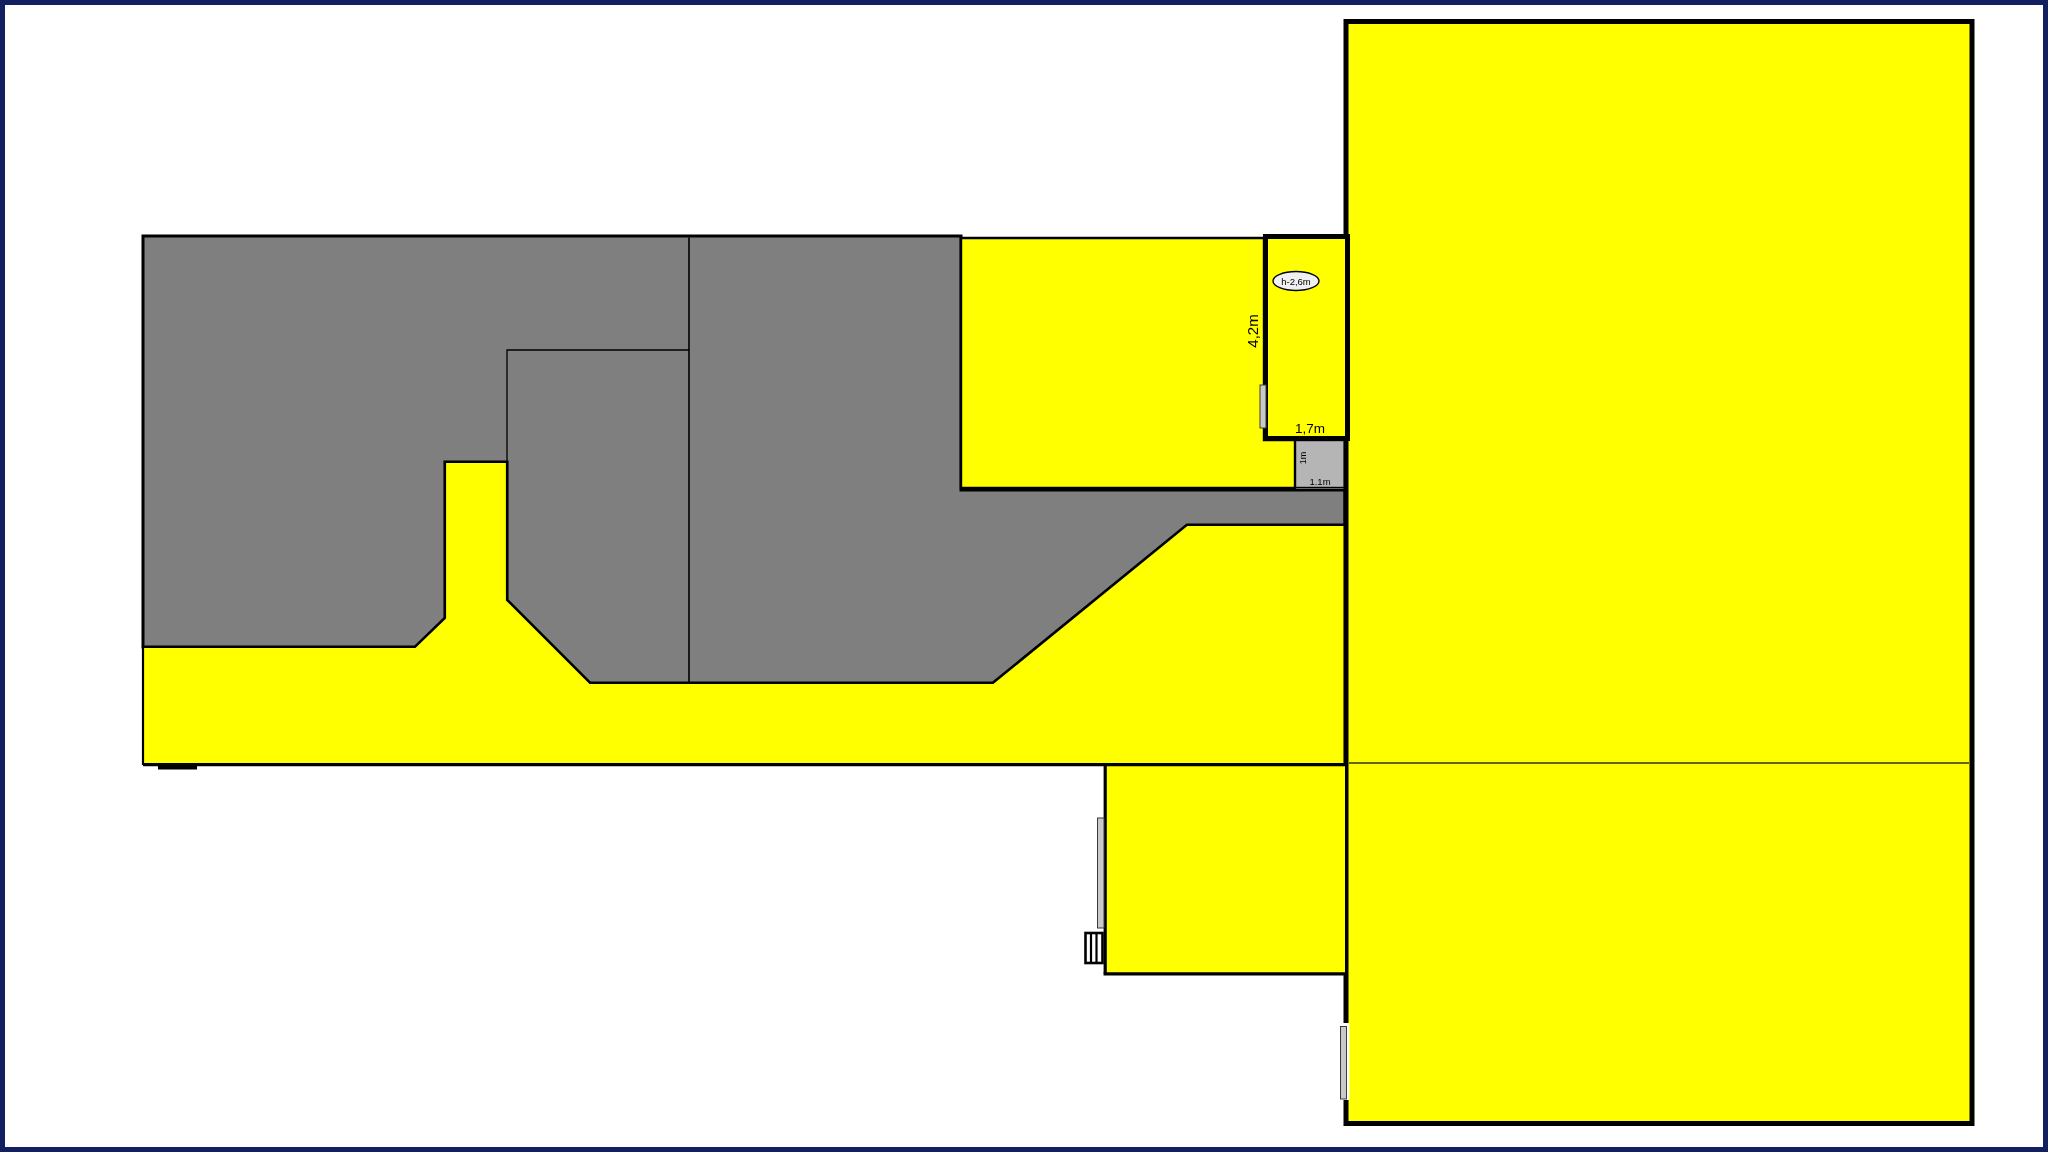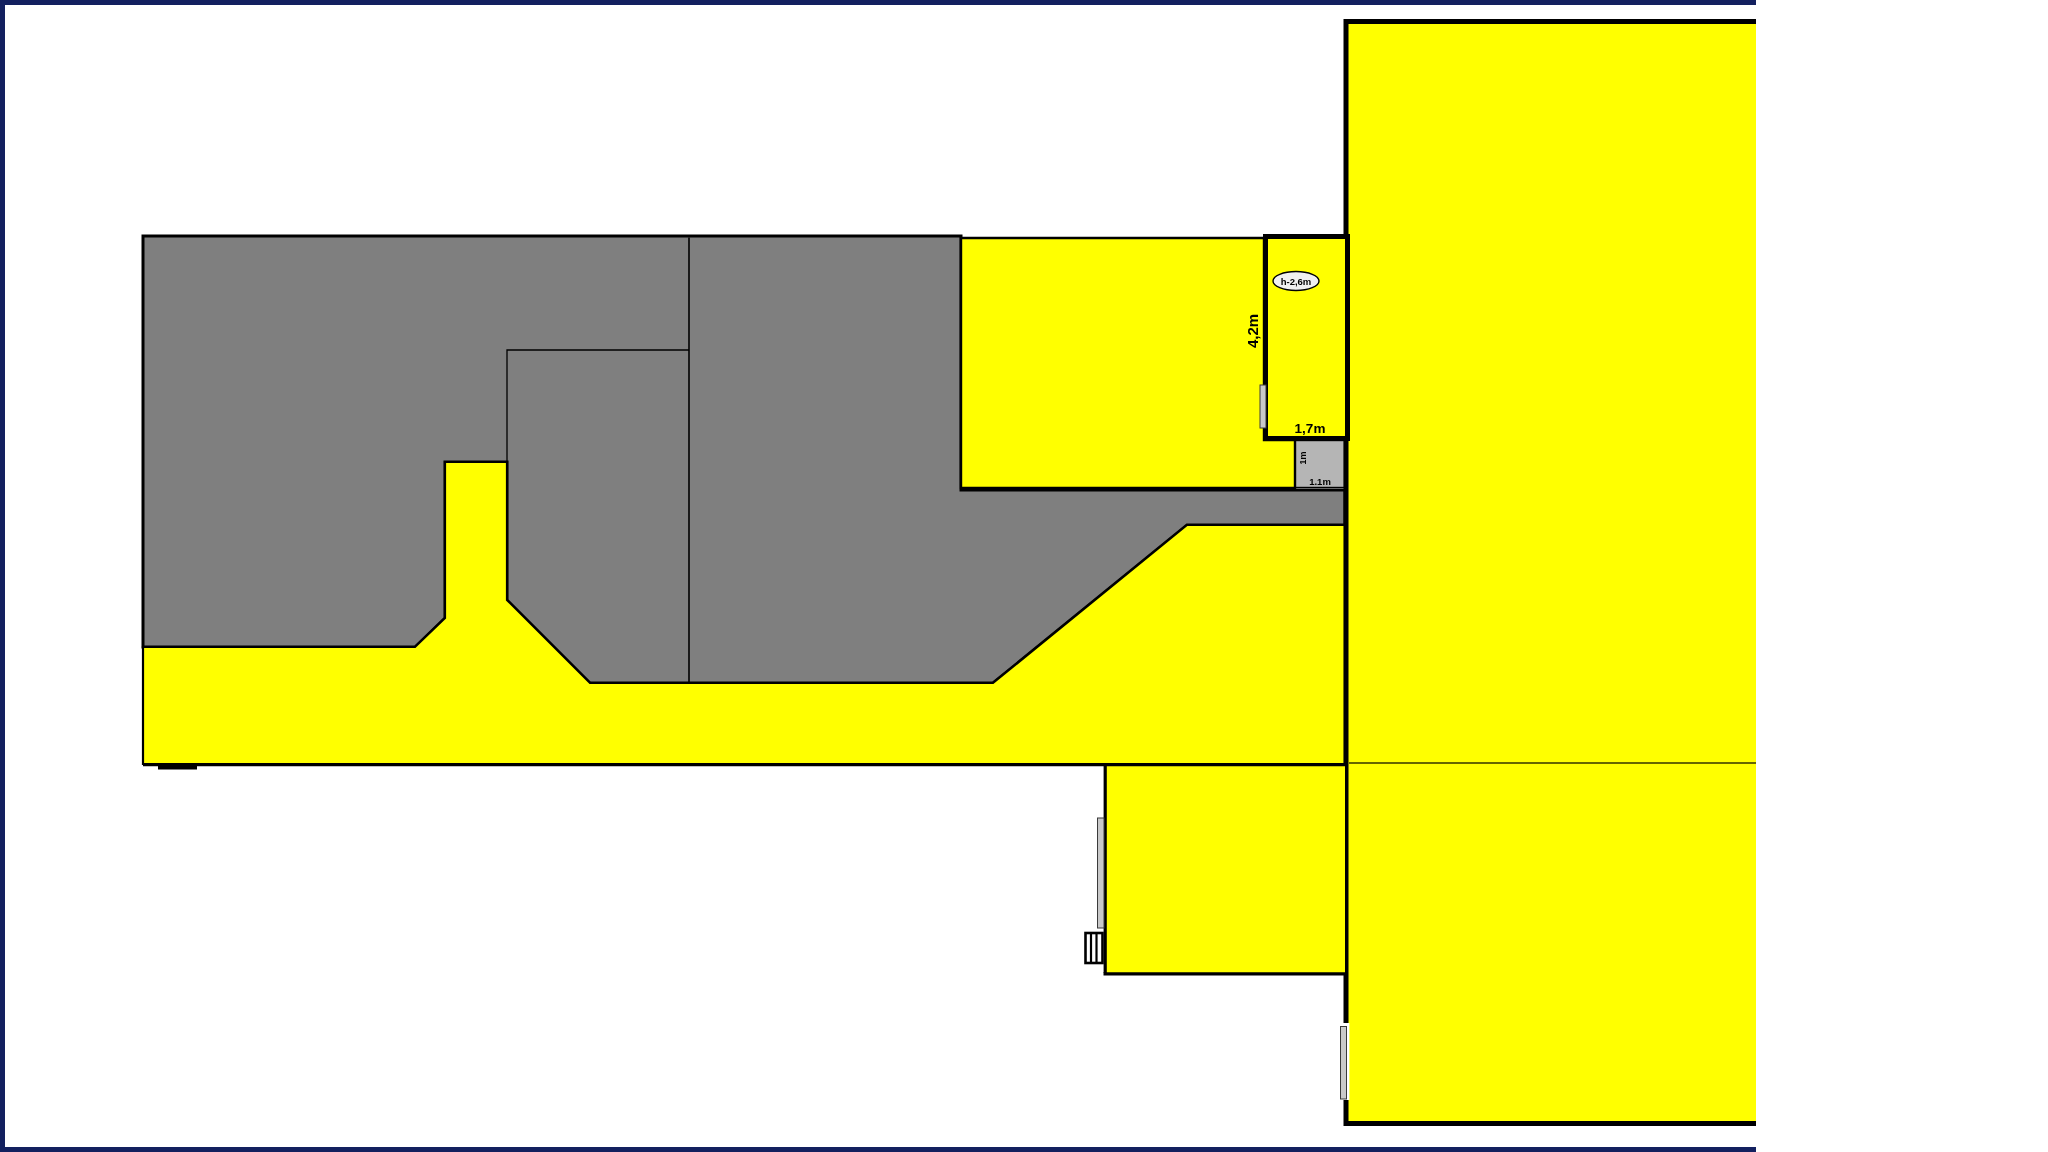--- a/index.html
+++ b/index.html
@@ -8,25 +8,24 @@
     --zone-yellow:#ffff00;
     --alcove-silver:#b5b5b5;
     --window-silver:#c9c9c9;
     --line-black:#000000;
     --ellipse-fill:#f0f0f0;
     --background:#ffffff;
   }
   html,body{margin:0;padding:0;background:#fff;}
   .stage{
     position:relative;
-    width:1756px;height:1152px;
+    width:2048px;height:1152px;
     background:var(--background);
     overflow:hidden;
     font-family:"Liberation Sans", sans-serif;
-    font-weight:bold;
   }
   .stage svg{position:absolute;left:0;top:0;}
   .gray-fill{fill:var(--room-gray);stroke:var(--line-black);}
   .yellow-fill{fill:var(--zone-yellow);stroke:var(--line-black);}
   .silver-fill{fill:var(--alcove-silver);stroke:var(--line-black);}
   .win-bar{fill:var(--window-silver);stroke:#3a3a3a;stroke-width:1;}
   .blk{stroke:var(--line-black);}
   .dim-text{fill:#000;font-family:"Liberation Sans", sans-serif;}
 </style>
 </head>

